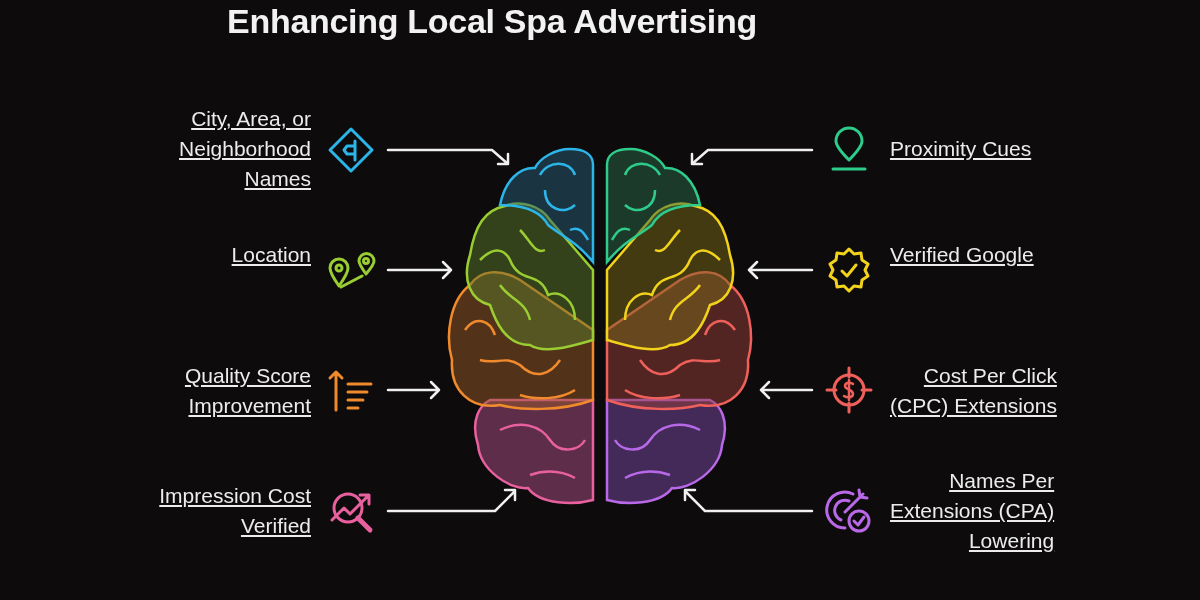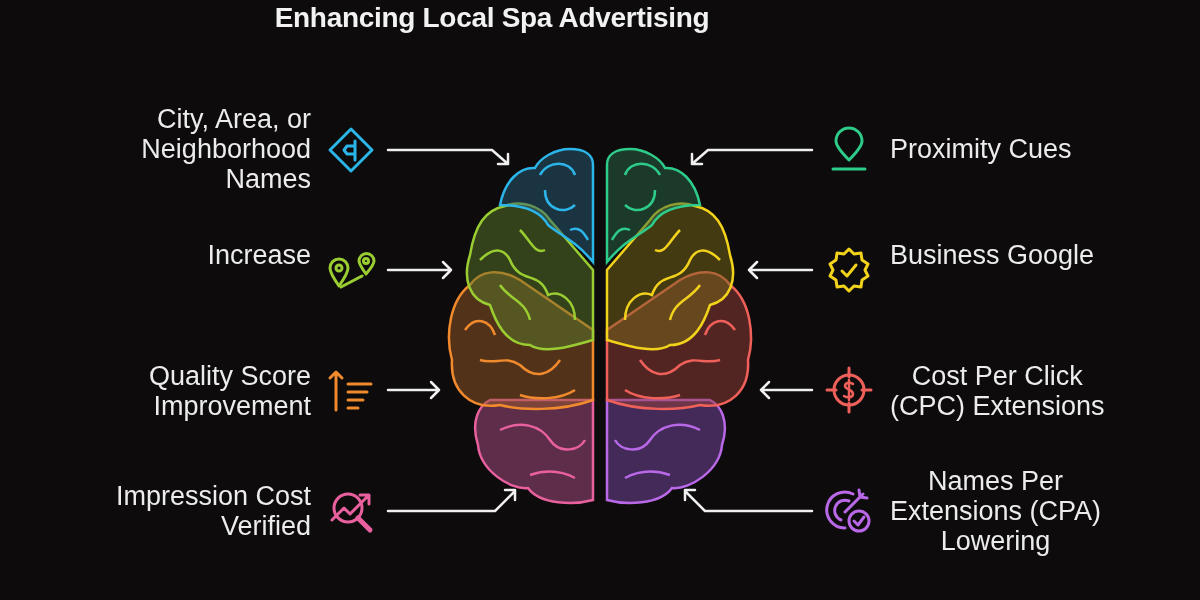--- a/index.html
+++ b/index.html
@@ -5,58 +5,58 @@
   html, body { margin: 0; padding: 0; }
   body {
     width: 1200px; height: 600px; overflow: hidden;
     background: #0d0b0b;
     font-family: "Liberation Sans", "DejaVu Sans", sans-serif;
     color: #ececec;
     position: relative;
   }
   .title {
     position: absolute; left: 0; top: 2px; width: 984px;
-    text-align: center; font-size: 28px; font-weight: bold;
+    text-align: center; font-size: 34px; font-weight: bold;
     color: #f2f2f2; letter-spacing: -0.3px;
   }
   .label {
-    position: absolute; font-size: 27px; line-height: 30px; color: #ececec;
+    position: absolute; font-size: 21px; line-height: 30px; color: #ececec; text-decoration: underline;
   }
   .label.left { text-align: right; }
-  .label.right { text-align: center; }
+  .label.right { text-align: right; }
   .icon { position: absolute; width: 52px; height: 52px; }
   svg.overlay { position: absolute; left: 0; top: 0; }
 </style>
 </head>
 <body>
 
 <div class="title">Enhancing Local Spa Advertising</div>
 
 <div class="label left" style="right:889px; top:104px;">
   <div>City, Area, or</div>
   <div>Neighborhood</div>
   <div>Names</div>
 </div>
 <div class="label left" style="right:889px; top:240px;">
-  <div>Increase</div>
+  <div>Location</div>
 </div>
 <div class="label left" style="right:889px; top:361px;">
   <div>Quality Score</div>
   <div>Improvement</div>
 </div>
 <div class="label left" style="right:889px; top:481px;">
   <div>Impression Cost</div>
   <div>Verified</div>
 </div>
 
 <div class="label right" style="left:890px; top:134px;">
   <div>Proximity Cues</div>
 </div>
 <div class="label right" style="left:890px; top:240px;">
-  <div>Business Google</div>
+  <div>Verified Google</div>
 </div>
 <div class="label right" style="left:890px; top:361px;">
   <div>Cost Per Click</div>
   <div>(CPC) Extensions</div>
 </div>
 <div class="label right" style="left:890px; top:466px;">
   <div>Names Per</div>
   <div>Extensions (CPA)</div>
   <div>Lowering</div>
 </div>

